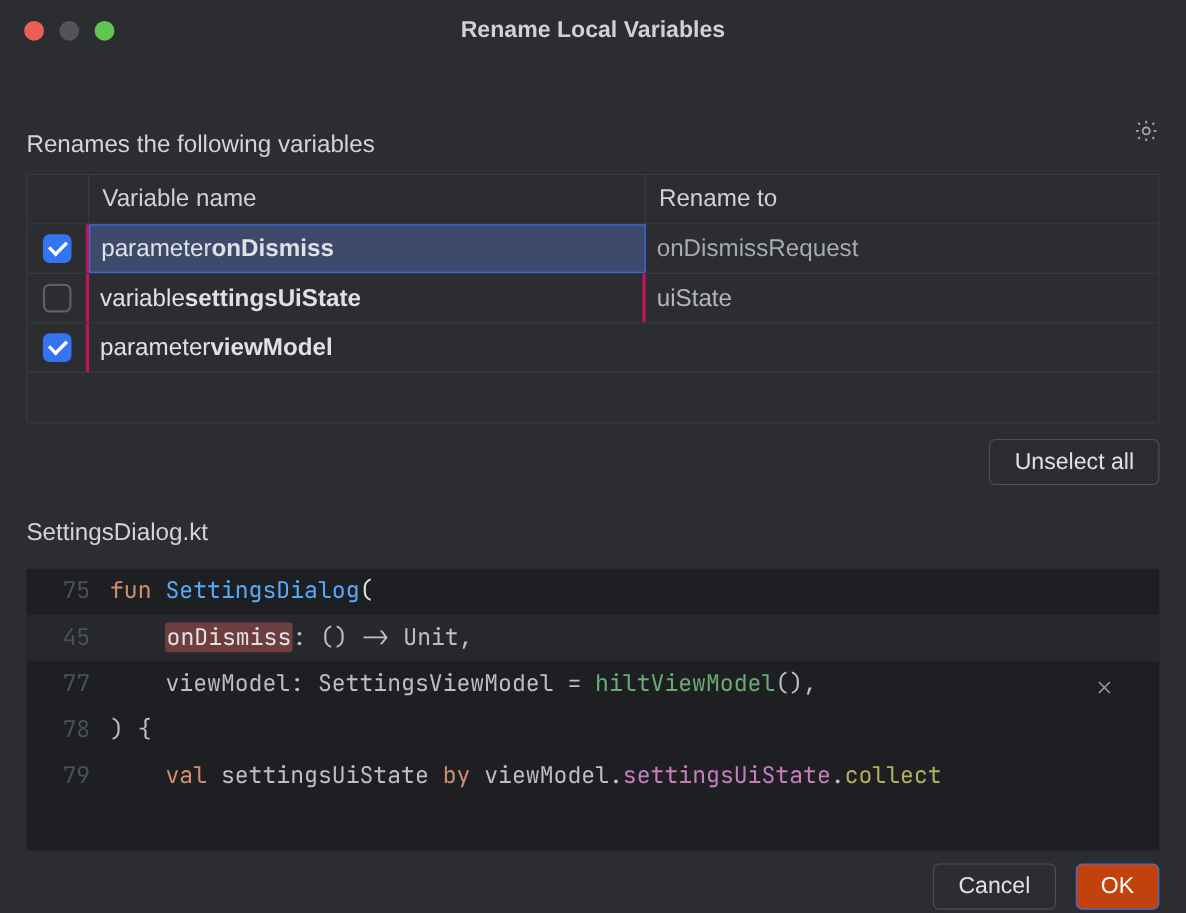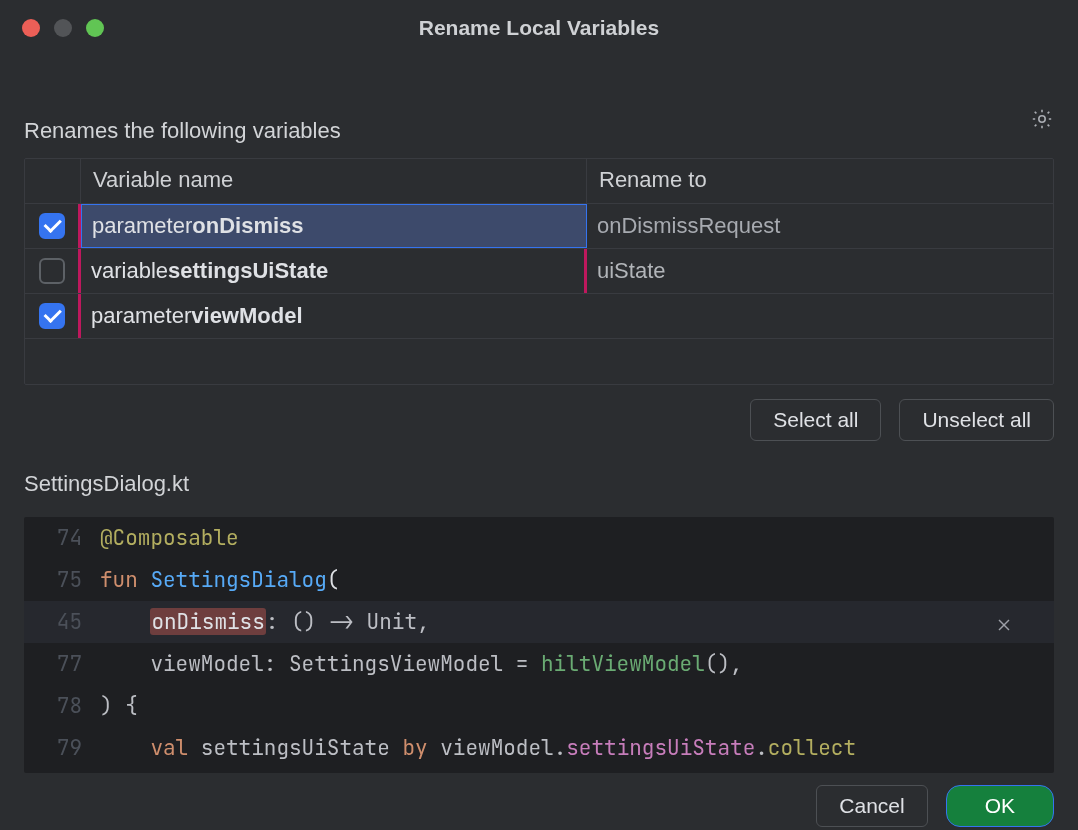--- a/index.html
+++ b/index.html
@@ -143,25 +143,24 @@
   .btn {
     background: #2b2d30;
     border: 1px solid #4d5054;
     color: #dfe1e5;
     font-size: 21px;
     padding: 8px 22px;
     border-radius: 6px;
     cursor: pointer;
   }
   .btn.primary {
-    background: #15803d;
+    background: #c2410c;
     border-color: #3574f0;
     color: #fff;
-    padding: 8px 38px;
-    border-radius: 14px;
+    padding: 8px 22px;
   }
   .filename {
     font-size: 22px;
     color: #d2d4d7;
     margin-top: 30px;
     margin-bottom: 20px;
   }
   .editor {
     background: #1e1f22;
     border-radius: 2px;
@@ -279,32 +278,27 @@
           <div class="cell varname">
             <span class="kind">parameter</span> 
             <span class="name">viewModel</span>
           </div>
         </div>
       </div>
     <div class="table-row empty"></div>
   </div>
 
   <div class="select-buttons">
-    <button class="btn">Select all</button>
     <button class="btn">Unselect all</button>
   </div>
 
   <div class="filename">SettingsDialog.kt</div>
 
   <div class="editor">
     <div id="editor-body">
-        <div class="editor-line">
-          <div class="gutter">74</div>
-          <div class="code"><span class="tok-annotation">@Composable</span></div>
-        </div>
         <div class="editor-line">
           <div class="gutter">75</div>
           <div class="code"><span class="tok-keyword">fun </span><span class="tok-funcname">SettingsDialog</span><span>(</span></div>
         </div>
         <div class="editor-line current">
           <div class="gutter">45</div>
           <div class="code"><span>    </span><span class="tok-param-hl">onDismiss</span><span class="tok-type">: () -&gt; Unit,</span></div>
         </div>
         <div class="editor-line">
           <div class="gutter">77</div>

